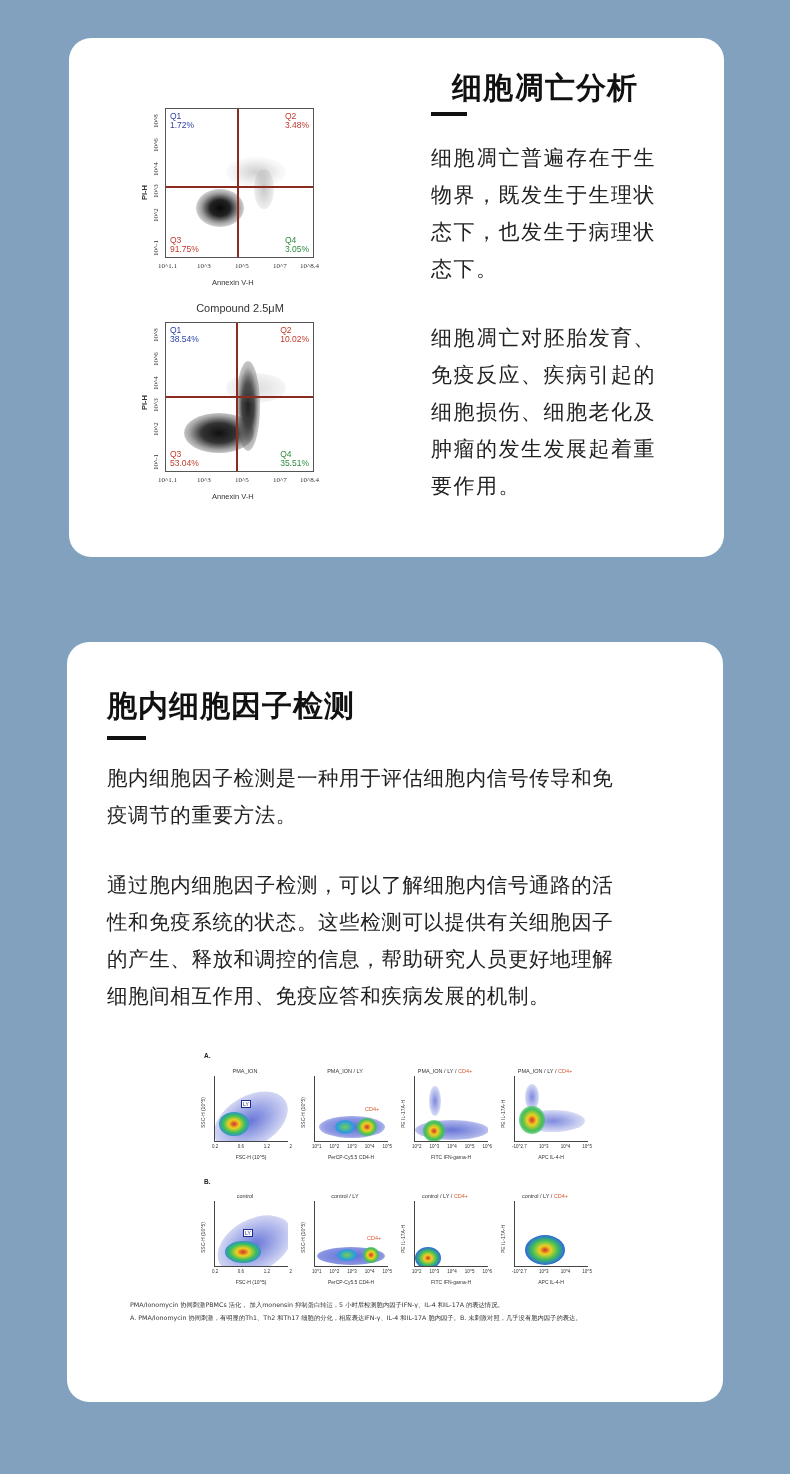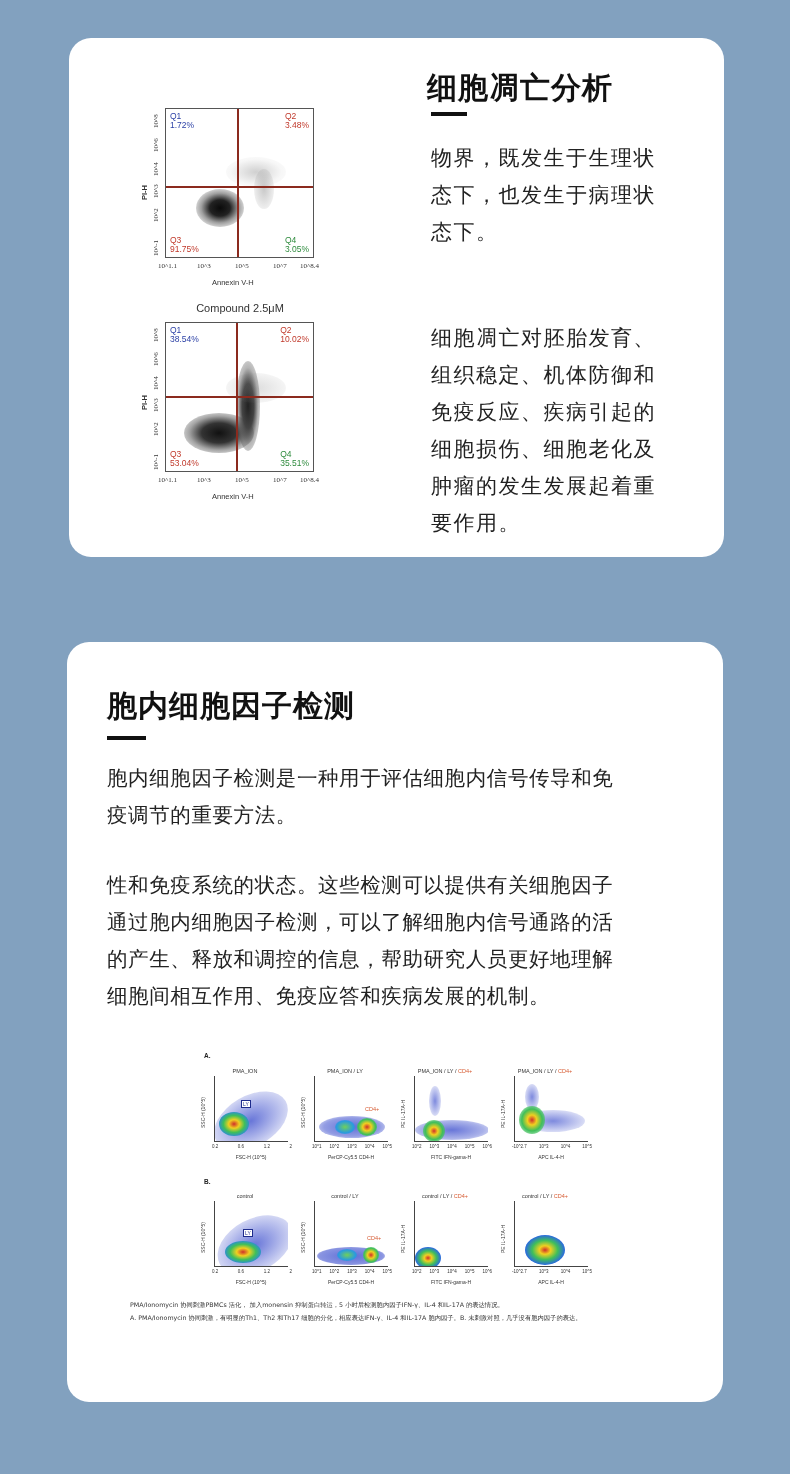--- a/index.html
+++ b/index.html
@@ -122,48 +122,48 @@
   <div class="ytick" style="left:12px; top:138px;">10^2</div>
   <div class="ytick" style="left:12px; top:172px;">10^-1</div>
   <div class="xtick" style="left:18px; top:178px;">10^1.1</div>
   <div class="xtick" style="left:57px; top:178px;">10^3</div>
   <div class="xtick" style="left:95px; top:178px;">10^5</div>
   <div class="xtick" style="left:133px; top:178px;">10^7</div>
   <div class="xtick" style="left:160px; top:178px;">10^8.4</div>
   <div class="xlabel" style="left:72px; top:194px;">Annexin V-H</div>
 </div>
 
-<div class="h-title" style="left:427px; top:68px;">细胞凋亡分析</div>
+<div class="h-title" style="left:452px; top:68px;">细胞凋亡分析</div>
 <div class="h-rule" style="left:431px; top:112px; width:36px;"></div>
 <div class="para" style="left:431px; top:140px; width:270px;">
+  <div>细胞凋亡普遍存在于生</div>
   <div>物界，既发生于生理状</div>
   <div>态下，也发生于病理状</div>
   <div>态下。</div>
 </div>
 <div class="para" style="left:431px; top:320px; width:270px;">
   <div>细胞凋亡对胚胎发育、</div>
-  <div>组织稳定、机体防御和</div>
   <div>免疫反应、疾病引起的</div>
   <div>细胞损伤、细胞老化及</div>
   <div>肿瘤的发生发展起着重</div>
   <div>要作用。</div>
 </div>
 
 <div id="card2" class="card"></div>
 
 <div class="h-title" style="left:107px; top:686px;">胞内细胞因子检测</div>
 <div class="h-rule" style="left:107px; top:736px; width:39px;"></div>
 
 <div class="para" style="left:107px; top:760px; width:600px; font-size:20.5px; letter-spacing:0.6px;">
   <div>胞内细胞因子检测是一种用于评估细胞内信号传导和免</div>
   <div>疫调节的重要方法。</div>
 </div>
 <div class="para" style="left:107px; top:867px; width:600px; font-size:20.5px; letter-spacing:0.6px;">
+  <div>通过胞内细胞因子检测，可以了解细胞内信号通路的活</div>
   <div>性和免疫系统的状态。这些检测可以提供有关细胞因子</div>
-  <div>通过胞内细胞因子检测，可以了解细胞内信号通路的活</div>
   <div>的产生、释放和调控的信息，帮助研究人员更好地理解</div>
   <div>细胞间相互作用、免疫应答和疾病发展的机制。</div>
 </div>
 
 <div class="fig">
   <div class="rowlabel" style="left:74px; top:2px;">A.</div>
   <div class="rowlabel" style="left:74px; top:128px;">B.</div>
 
   <div class="panel" style="left:70px; top:18px;">
     <div class="ptitle">PMA_ION</div>

